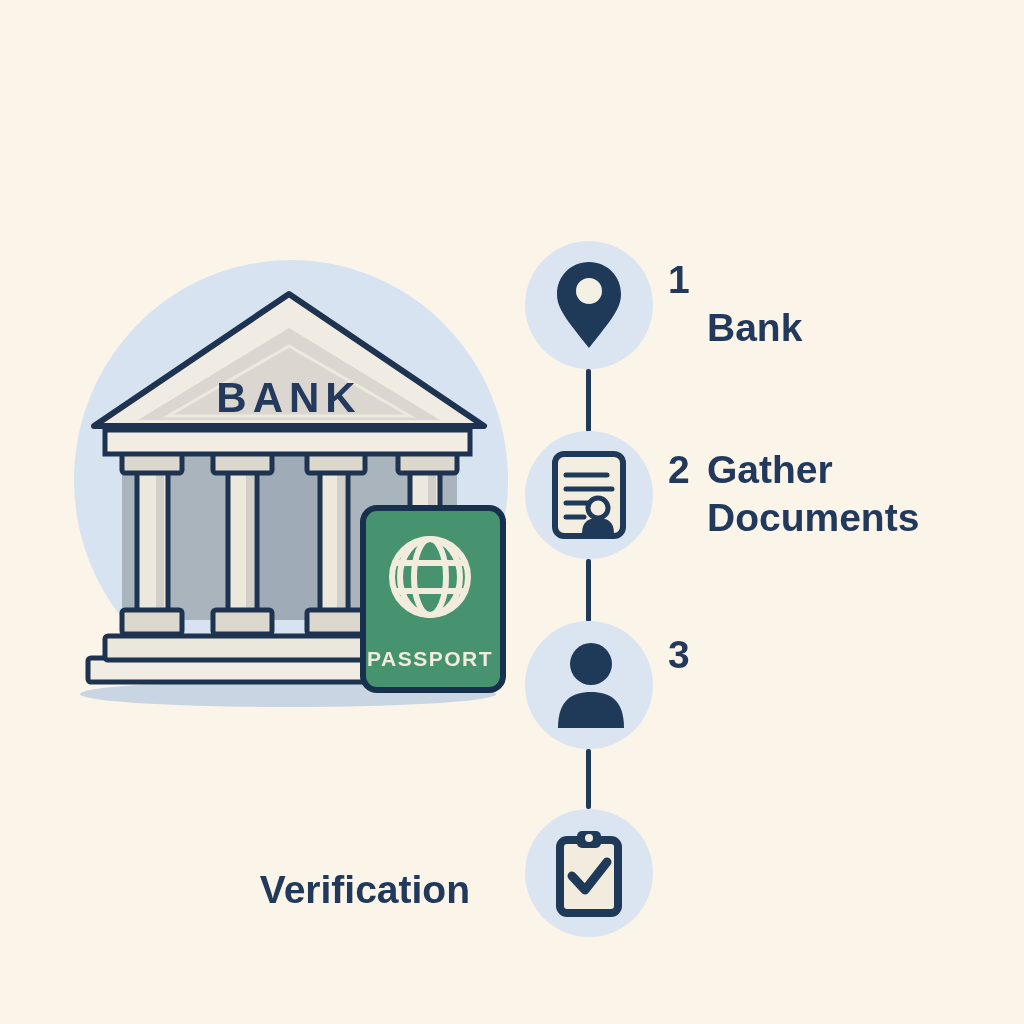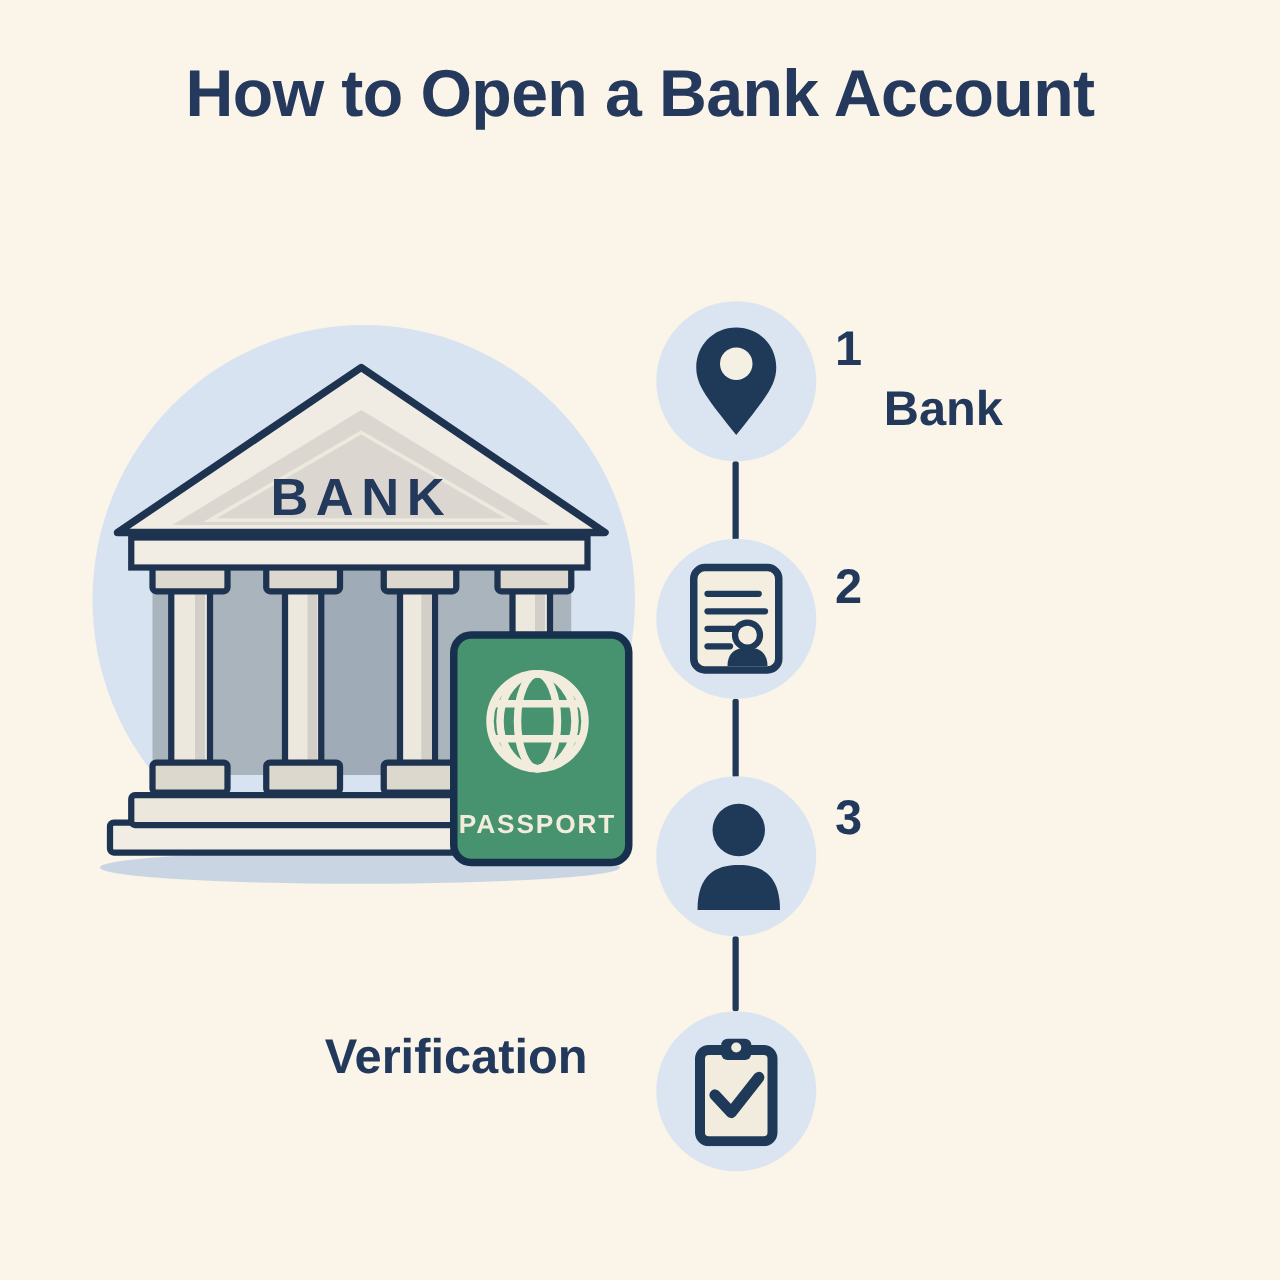--- a/index.html
+++ b/index.html
@@ -24,30 +24,30 @@
   .step-circle{
     position:absolute;left:525px;width:128px;height:128px;border-radius:50%;
     background:#dbe5f1;display:flex;align-items:center;justify-content:center;
   }
   .step-text{
     position:absolute;display:flex;
     font-size:39px;line-height:48px;font-weight:bold;color:#22395c;
   }
   .step-num{display:inline-block;width:39px;flex:0 0 39px;}
   .final-label{
-    position:absolute;right:554px;top:818px;text-align:right;
+    position:absolute;right:554px;top:862px;text-align:right;
     font-size:39px;line-height:55px;font-weight:bold;color:#22395c;
   }
   svg text{font-family:"Liberation Sans", sans-serif;}
 </style>
 </head>
 <body>
 
 <h1 class="page-title">
-  <span>How to Open a Bank Account</span><br>
+  <br>
 </h1>
 
 <svg class="illustration" viewBox="0 0 460 470" width="460" height="470">
 
   <ellipse cx="231" cy="230" rx="217" ry="220" fill="#d7e3f1"></ellipse>
 
   <ellipse cx="228" cy="444" rx="208" ry="13" fill="#c9d5e3"></ellipse>
 
   <rect x="28" y="408" width="399" height="24" rx="3" fill="#f1ede4" stroke="#1d3350" stroke-width="5"></rect>
   <rect x="45" y="386" width="365" height="24" rx="3" fill="#ece7dc" stroke="#1d3350" stroke-width="5"></rect>
@@ -147,21 +147,22 @@
   <span class="step-num">1</span>
   <span class="step-label">
     <br>
     <span>Bank</span>
   </span>
 </div>
 
 <div class="step-text" style="left:668px;top:446px;">
   <span class="step-num">2</span>
   <span class="step-label">
-    <br>
+    <span>Gather</span><br>
+    <span>Documents</span>
   </span>
 </div>
 
 <div class="step-text" style="left:668px;top:631px;">
   <span class="step-num">3</span>
 </div>
 
 <div class="final-label">
   <span>Verification</span><br>
 </div>

